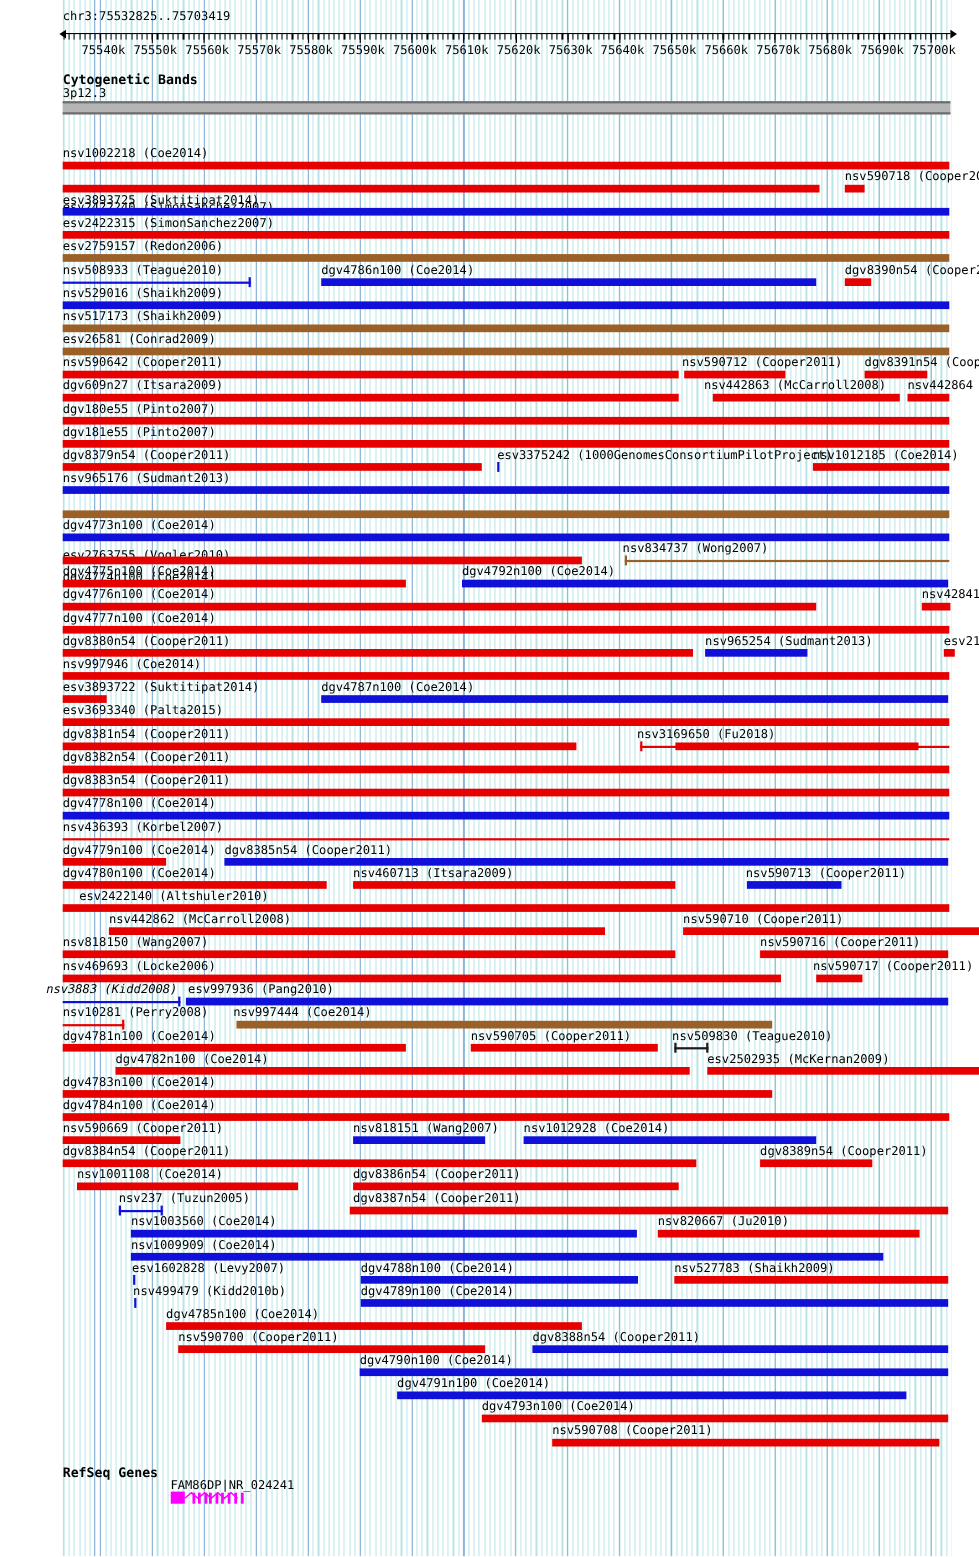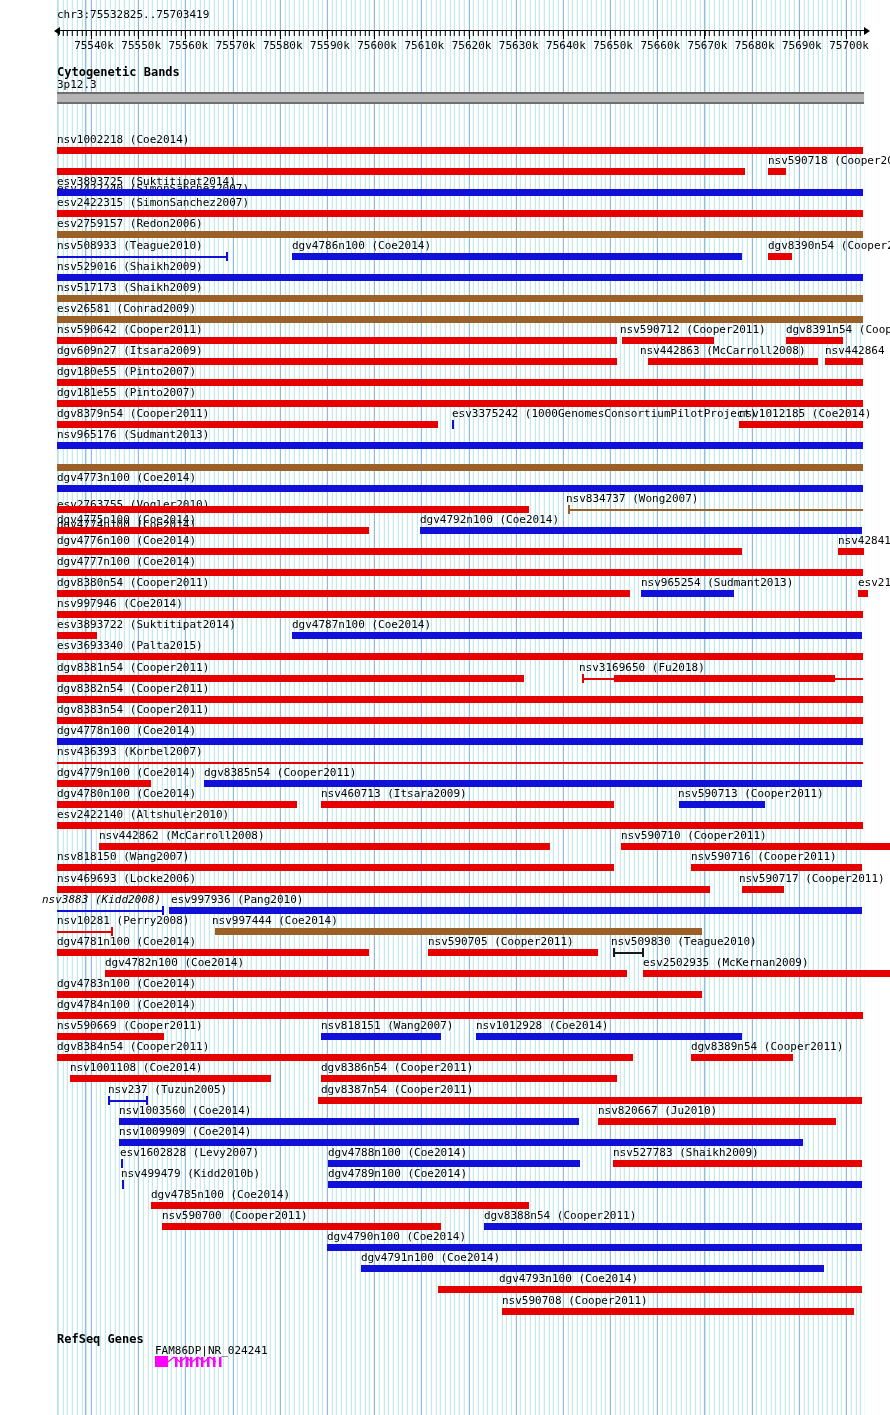--- a/index.html
+++ b/index.html
@@ -256,21 +256,21 @@
       </div>
       <div class="vrow" style="top: 788.1px;">
         <div class="vlabel" style="left: 57px;">dgv4780n100 (Coe2014)</div>
         <div class="shp bar" style="left: 57px; width: 240px; background: rgb(230, 0, 0);"></div>
         <div class="vlabel" style="left: 321px;">nsv460713 (Itsara2009)</div>
         <div class="shp bar" style="left: 321px; width: 293px; background: rgb(230, 0, 0);"></div>
         <div class="vlabel" style="left: 678px;">nsv590713 (Cooper2011)</div>
         <div class="shp bar" style="left: 679px; width: 86px; background: rgb(16, 16, 216);"></div>
       </div>
       <div class="vrow" style="top: 809.2px;">
-        <div class="vlabel" style="left: 57px;">esv2422140 (Altshuler2010)</div>
+        <div class="vlabel" style="left: 57px; padding-left: 15px;">esv2422140 (Altshuler2010)</div>
         <div class="shp bar" style="left: 57px; width: 806px; background: rgb(230, 0, 0);"></div>
       </div>
       <div class="vrow" style="top: 830.3px; margin-left: 42px;">
         <div class="vlabel" style="left: 57px;">nsv442862 (McCarroll2008)</div>
         <div class="shp bar" style="left: 57px; width: 451px; background: rgb(230, 0, 0);"></div>
         <div class="vlabel" style="left: 579px;">nsv590710 (Cooper2011)</div>
         <div class="shp bar" style="left: 579px; width: 283px; background: rgb(230, 0, 0);"></div>
       </div>
       <div class="vrow" style="top: 851.4px; padding-left: 30px;">
         <div class="vlabel" style="left: 57px;">nsv818150 (Wang2007)</div>
@@ -386,21 +386,21 @@
       </div>
       <div class="vrow" style="top: 1231.2px;">
         <div class="vlabel" style="left: 327px;">dgv4790n100 (Coe2014)</div>
         <div class="shp bar" style="left: 327px; width: 535px; background: rgb(16, 16, 216);"></div>
       </div>
       <div class="vrow" style="top: 1252.3px;">
         <div class="vlabel" style="left: 361px;">dgv4791n100 (Coe2014)</div>
         <div class="shp bar" style="left: 361px; width: 463px; background: rgb(16, 16, 216);"></div>
       </div>
       <div class="vrow" style="top: 1273.4px;">
-        <div class="vlabel" style="left: 458px; padding-left: 41px;">dgv4793n100 (Coe2014)</div>
+        <div class="vlabel" style="left: 438px;">dgv4793n100 (Coe2014)</div>
         <div class="shp bar" style="left: 438px; width: 424px; background: rgb(230, 0, 0);"></div>
       </div>
       <div class="vrow" style="top: 1294.5px;">
         <div class="vlabel" style="left: 502px;">nsv590708 (Cooper2011)</div>
         <div class="shp bar" style="left: 502px; width: 352px; background: rgb(230, 0, 0);"></div>
       </div>
     </div>
 
   <div class="txt bold" style="left:57px;top:1333px;">RefSeq Genes</div>
   <div class="txt" style="left:155px;top:1345px;">FAM86DP|NR_024241</div>

